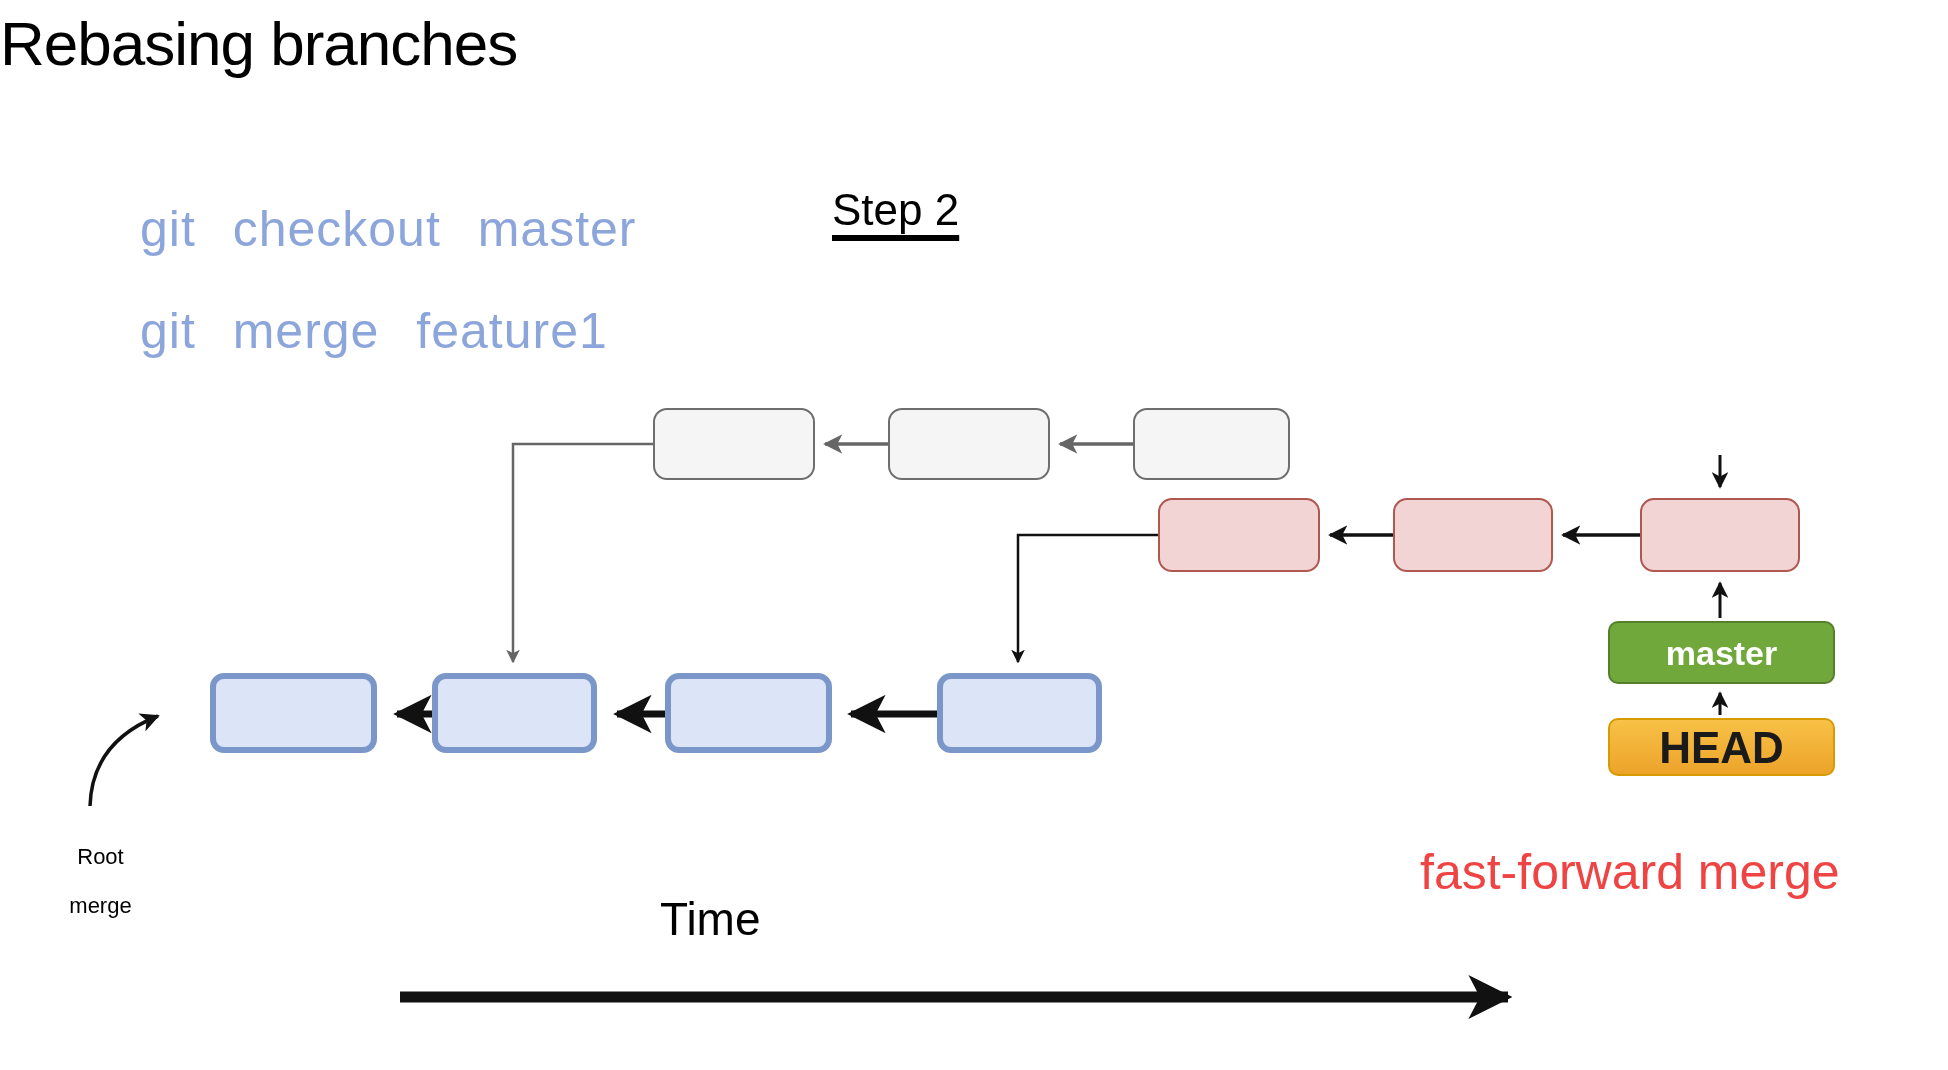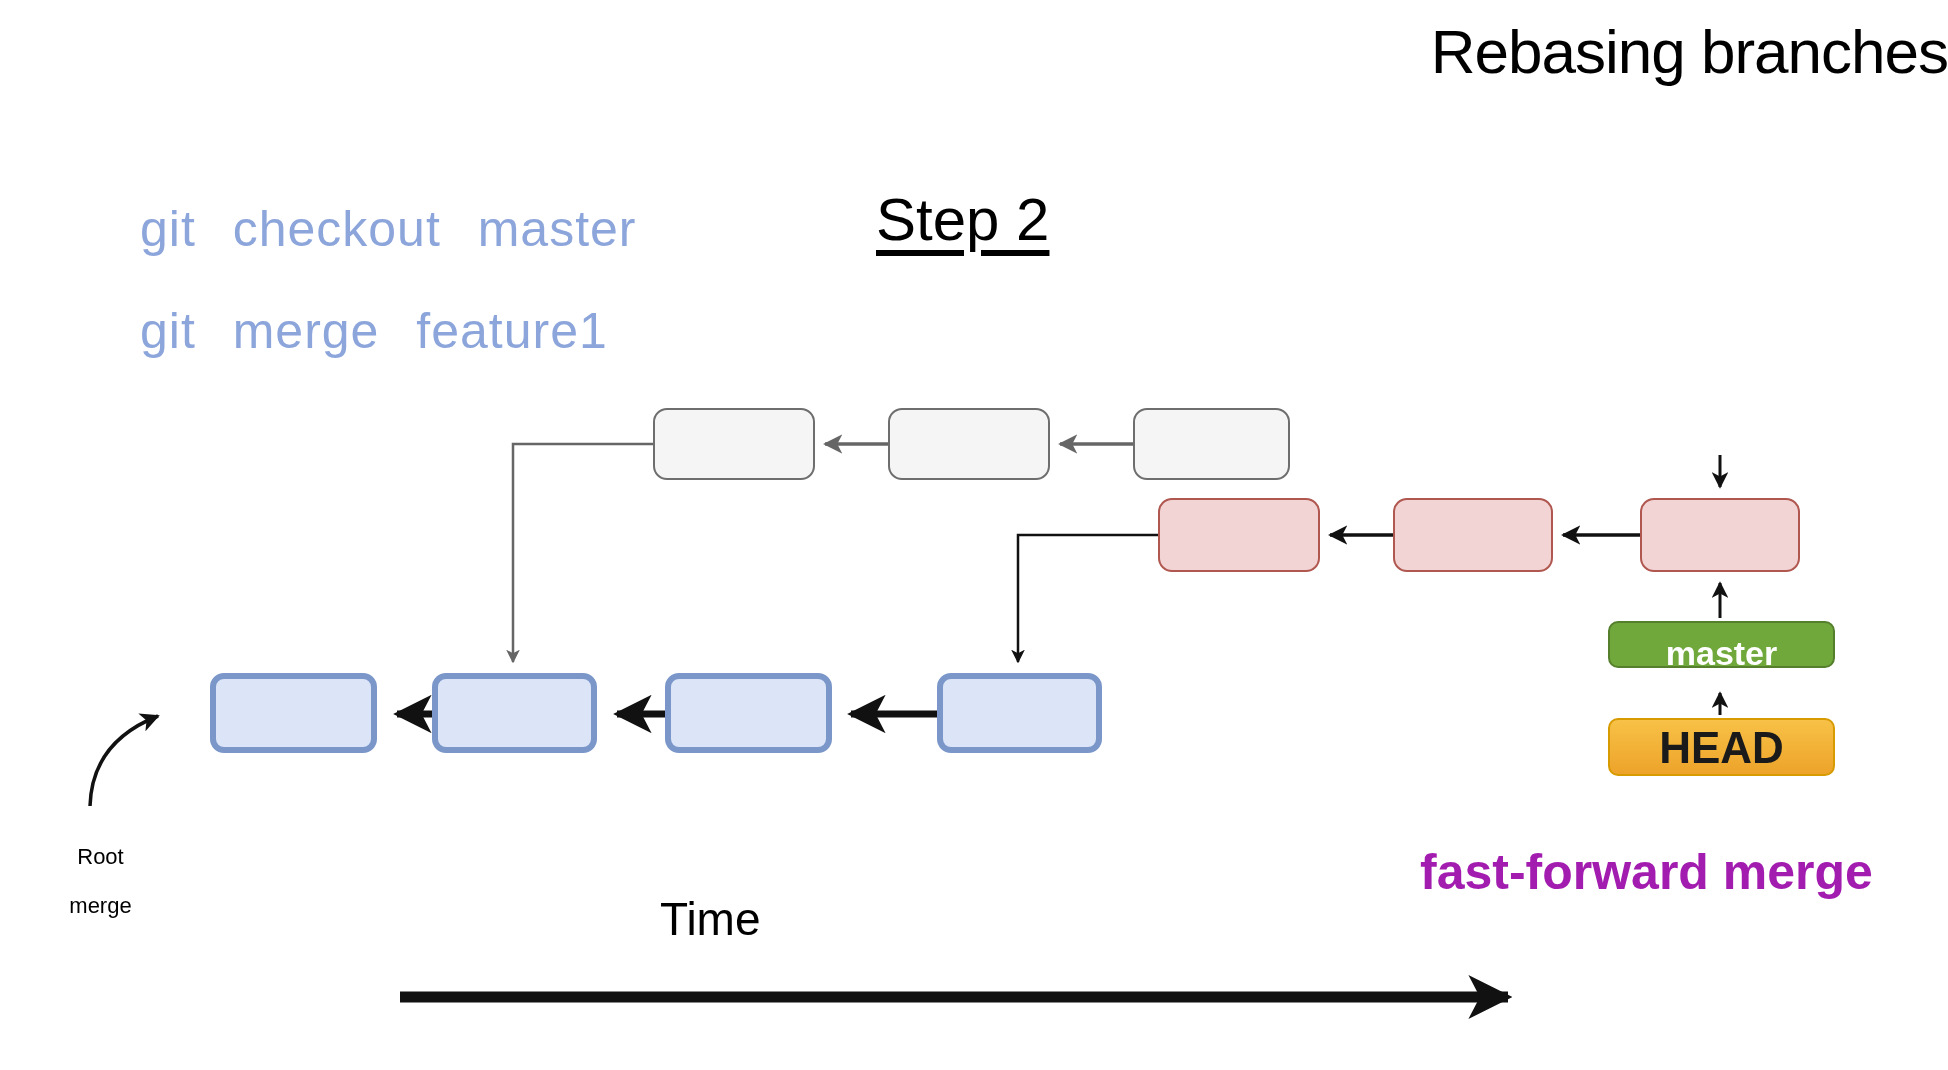--- a/index.html
+++ b/index.html
@@ -2,51 +2,51 @@
 <html style="--command_text: #8CA5DB; --gray_fill: #f5f5f5; --gray_border: #6e6e6e; --pink_fill: #f2d4d4; --pink_border: #b05750; --blue_fill: #dbe5f7; --blue_border: #7b97c9; --feature1_fill: #5430e8; --feature1_border: #3c1bd1; --master_fill: #70a83b; --master_border: #557f2d; --head_fill_top: #f8c147; --head_fill_bottom: #eda32a; --head_border: #d79b00; --arrow_gray: #666666; --arrow_black: #111111;"><head>
 <meta charset="utf-8">
 <style>
   html,body{margin:0;padding:0;background:#fff;}
   #canvas{
     position:relative;width:1948px;height:1070px;background:#fff;overflow:hidden;
     font-family:"Liberation Sans", sans-serif;color:#111;
   }
   .abs{position:absolute;}
   #title{
-    left:0;right:0;top:8px;text-align:right;
-    font-size:62px;letter-spacing:-1px;color:#000;margin-top:8px;
+    left:0;right:0;top:8px;text-align:left;
+    font-size:62px;letter-spacing:-1px;color:#000;
   }
   #step{
-    left:876px;top:185px;font-size:60px;color:#000;
+    left:832px;top:185px;font-size:44px;color:#000;
     text-decoration:underline;text-decoration-thickness:6px;text-underline-offset:10px;
   }
   .cmd{
     left:140px;font-size:50px;font-weight:normal;color:var(--command_text);
     letter-spacing:1px;word-spacing:22px;
   }
   #cmd1{top:200px;}
   #cmd2{top:302px;}
   .box{position:absolute;box-sizing:border-box;border-radius:14px;}
   .gray-box{background:var(--gray_fill);border:2.5px solid var(--gray_border);width:162px;height:72px;top:408px;}
   .pink-box{background:var(--pink_fill);border:2.5px solid var(--pink_border);width:162px;height:74px;top:498px;}
   .blue-box{background:var(--blue_fill);border:6px solid var(--blue_border);width:167px;height:80px;top:673px;}
   .tag{
     position:absolute;box-sizing:border-box;border-radius:10px;text-align:center;
     font-weight:bold;width:227px;left:1608px;
   }
   #tag-feature1{top:393px;height:59px;line-height:56px;font-size:34px;color:#fff;
     background:var(--feature1_fill);border:2px solid var(--feature1_border);}
-  #tag-master{top:621px;height:47px;line-height:60px;font-size:34px;color:#fff;
+  #tag-master{top:621px;height:63px;line-height:60px;font-size:34px;color:#fff;
     background:var(--master_fill);border:2px solid var(--master_border);}
   #tag-head{top:718px;height:58px;line-height:55px;font-size:44px;color:#1a1a1a;
     background:linear-gradient(var(--head_fill_top),var(--head_fill_bottom));
     border:2px solid var(--head_border);}
   #root-note{left:28px;top:832px;width:145px;text-align:center;font-size:22px;line-height:49px;color:#000;}
   #time-label{left:660px;top:892px;font-size:46px;color:#000;}
-  #merge-note{left:1420px;top:843px;font-size:50px;font-weight:bold;color:#a21caf;}
+  #merge-note{left:1420px;top:843px;font-size:50px;font-weight:normal;color:#ef4444;}
   #connectors{left:0;top:0;pointer-events:none;}
 </style>
 </head>
 <body>
 
 <div id="canvas">
 
   <div id="title" class="abs">Rebasing branches</div>
 
   <div id="cmd1" class="abs cmd">git checkout master</div>

